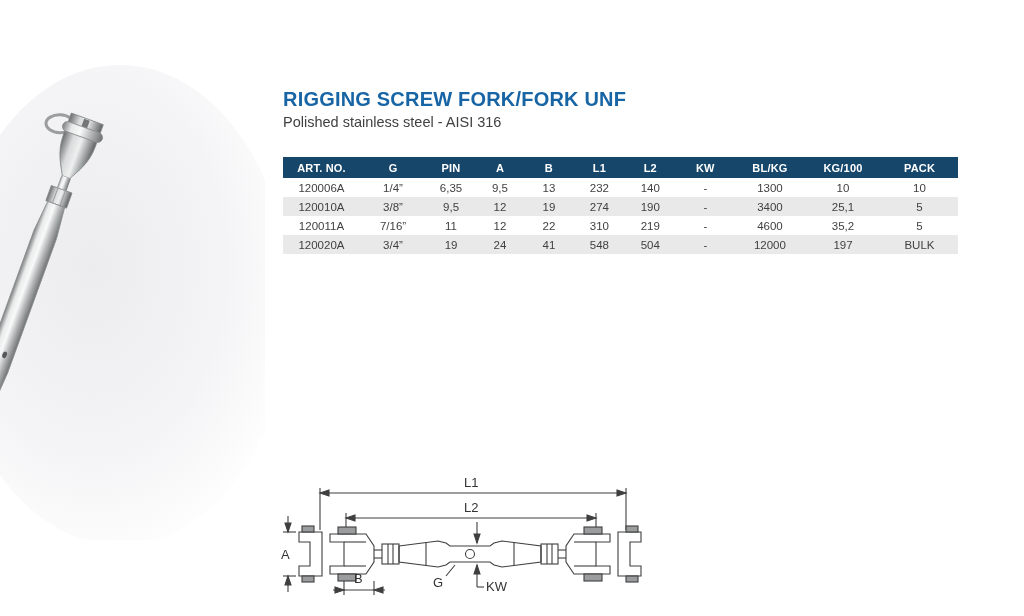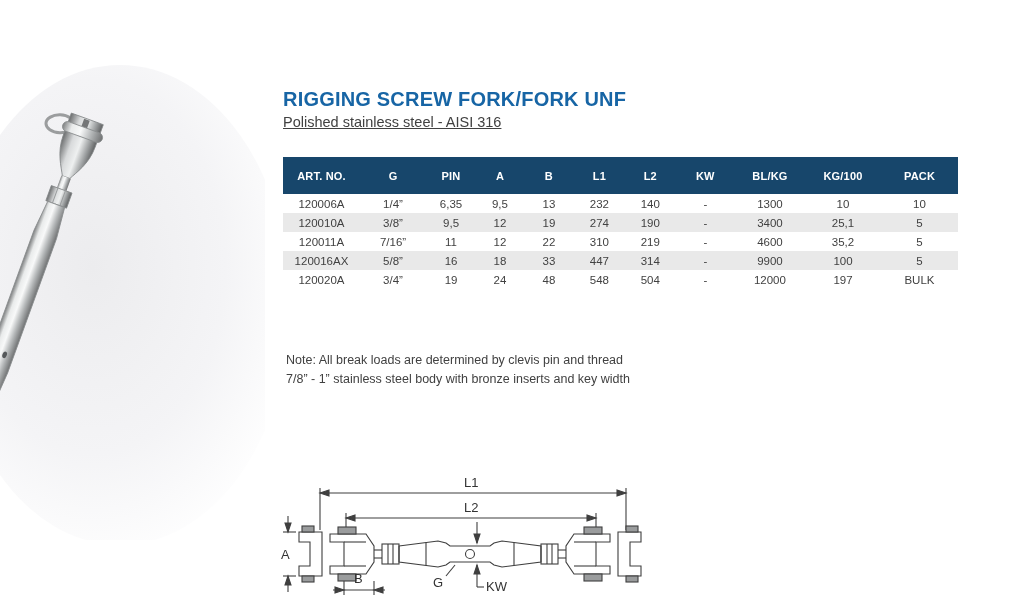--- a/index.html
+++ b/index.html
@@ -2,27 +2,27 @@
 <html><head>
 <meta charset="utf-8">
 <style>
   html,body{margin:0;padding:0;background:#fff;}
   #page{position:relative;width:1024px;height:616px;background:#ffffff;overflow:hidden;
         font-family:"Liberation Sans", sans-serif;color:#3f3f3f;border-radius:16px;}
 
   
   .title-block{position:absolute;left:283px;top:88px;width:660px;}
   .page-title{font-size:20px;font-weight:bold;color:#1765a5;letter-spacing:.2px;margin:0;}
-  .page-subtitle{font-size:14.5px;color:#414141;margin:3px 0 0 0;text-decoration:underline;}
+  .page-subtitle{font-size:14.5px;color:#414141;margin:3px 0 0 0;}
 
   
   .spec-table-wrap{position:absolute;left:283px;top:157px;width:675px;}
   table.spec{border-collapse:collapse;width:100%;table-layout:fixed;font-size:11.5px;}
   table.spec th{background:#17466b;color:#ffffff;font-weight:bold;height:21px;
-                padding:8px;text-align:center;font-size:11px;letter-spacing:.2px;}
+                padding:0;text-align:center;font-size:11px;letter-spacing:.2px;}
   table.spec td{height:19px;padding:0;text-align:center;color:#414141;}
   table.spec tbody tr:nth-child(even){background:#e9e9e9;}
   table.spec tbody tr:nth-child(odd){background:#ffffff;}
 
   .notes{position:absolute;left:286px;top:351px;width:640px;font-size:12.5px;
          color:#414141;line-height:19px;}
 
   
   .photo-wrap{position:absolute;left:0px;top:55px;width:265px;height:485px;}
   .diagram-wrap{position:absolute;left:278px;top:468px;width:384px;height:148px;}
@@ -156,53 +156,36 @@
             <td>12</td>
             <td>22</td>
             <td>310</td>
             <td>219</td>
             <td>-</td>
             <td>4600</td>
             <td>35,2</td>
             <td>5</td>
           </tr>
           <tr>
-            <td>120016AX</td>
-            <td>5/8”</td>
-            <td>16</td>
-            <td>18</td>
-            <td>33</td>
-            <td>447</td>
-            <td>314</td>
-            <td>-</td>
-            <td>9900</td>
-            <td>100</td>
-            <td>5</td>
-          </tr>
-          <tr>
             <td>120020A</td>
             <td>3/4”</td>
             <td>19</td>
             <td>24</td>
-            <td>48</td>
+            <td>41</td>
             <td>548</td>
             <td>504</td>
             <td>-</td>
             <td>12000</td>
             <td>197</td>
             <td>BULK</td>
           </tr>
         </tbody>
     </table>
   </div>
 
-  <div class="notes">
-    <div>Note: All break loads are determined by clevis pin and thread</div>
-    <div>7/8” - 1”  stainless steel body with bronze inserts and key width</div>
-  </div>
 
   <div class="diagram-wrap">
     <svg width="384" height="148" viewBox="0 0 384 148">
       <g stroke="#3f3f3f" stroke-width="1.1" fill="none">
 
         <line x1="42" y1="25" x2="348" y2="25"></line>
         <path d="M 42 25 l 9 -3 l 0 6 Z" fill="#3f3f3f"></path>
         <path d="M 348 25 l -9 -3 l 0 6 Z" fill="#3f3f3f"></path>
         <line x1="42" y1="20" x2="42" y2="62"></line>
         <line x1="348" y1="20" x2="348" y2="62"></line>

